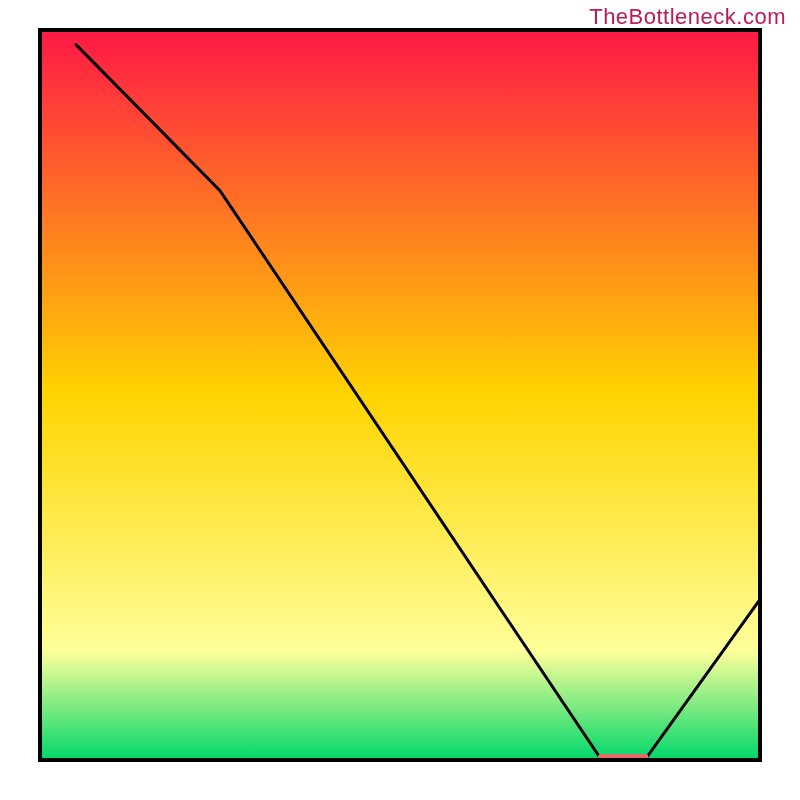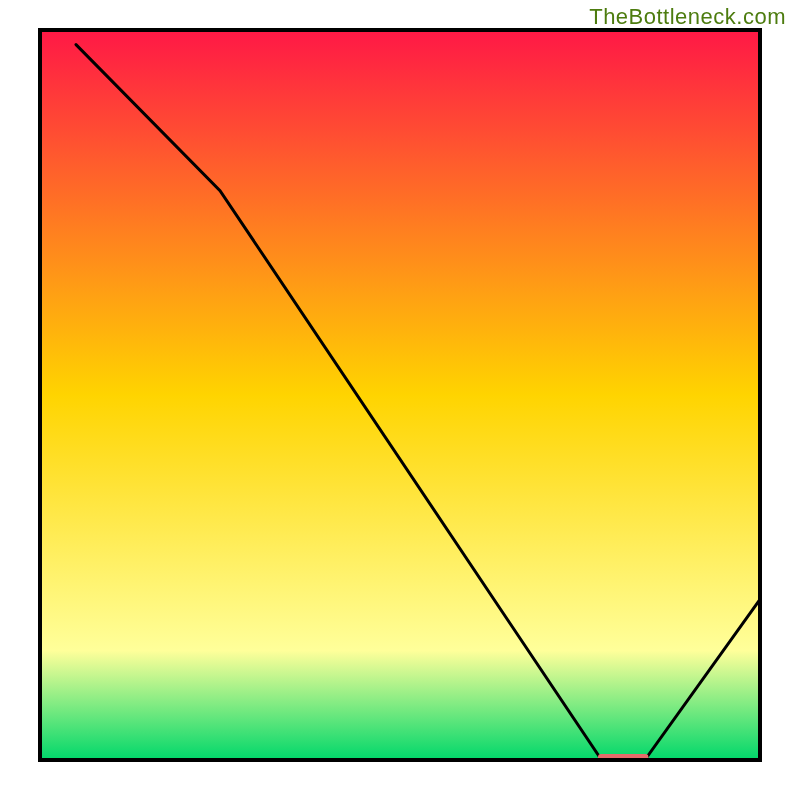--- a/index.html
+++ b/index.html
@@ -12,21 +12,21 @@
   }
   .chart-wrap {
     position: relative;
     width: 800px;
     height: 800px;
   }
   .watermark {
     position: absolute;
     top: 4px;
     right: 14px;
-    color: #4d7c0f;
+    color: #be185d;
     font-size: 22px;
     letter-spacing: 0.5px;
     z-index: 3;
   }
   svg {
     display: block;
   }
 </style>
 </head>
 <body>

